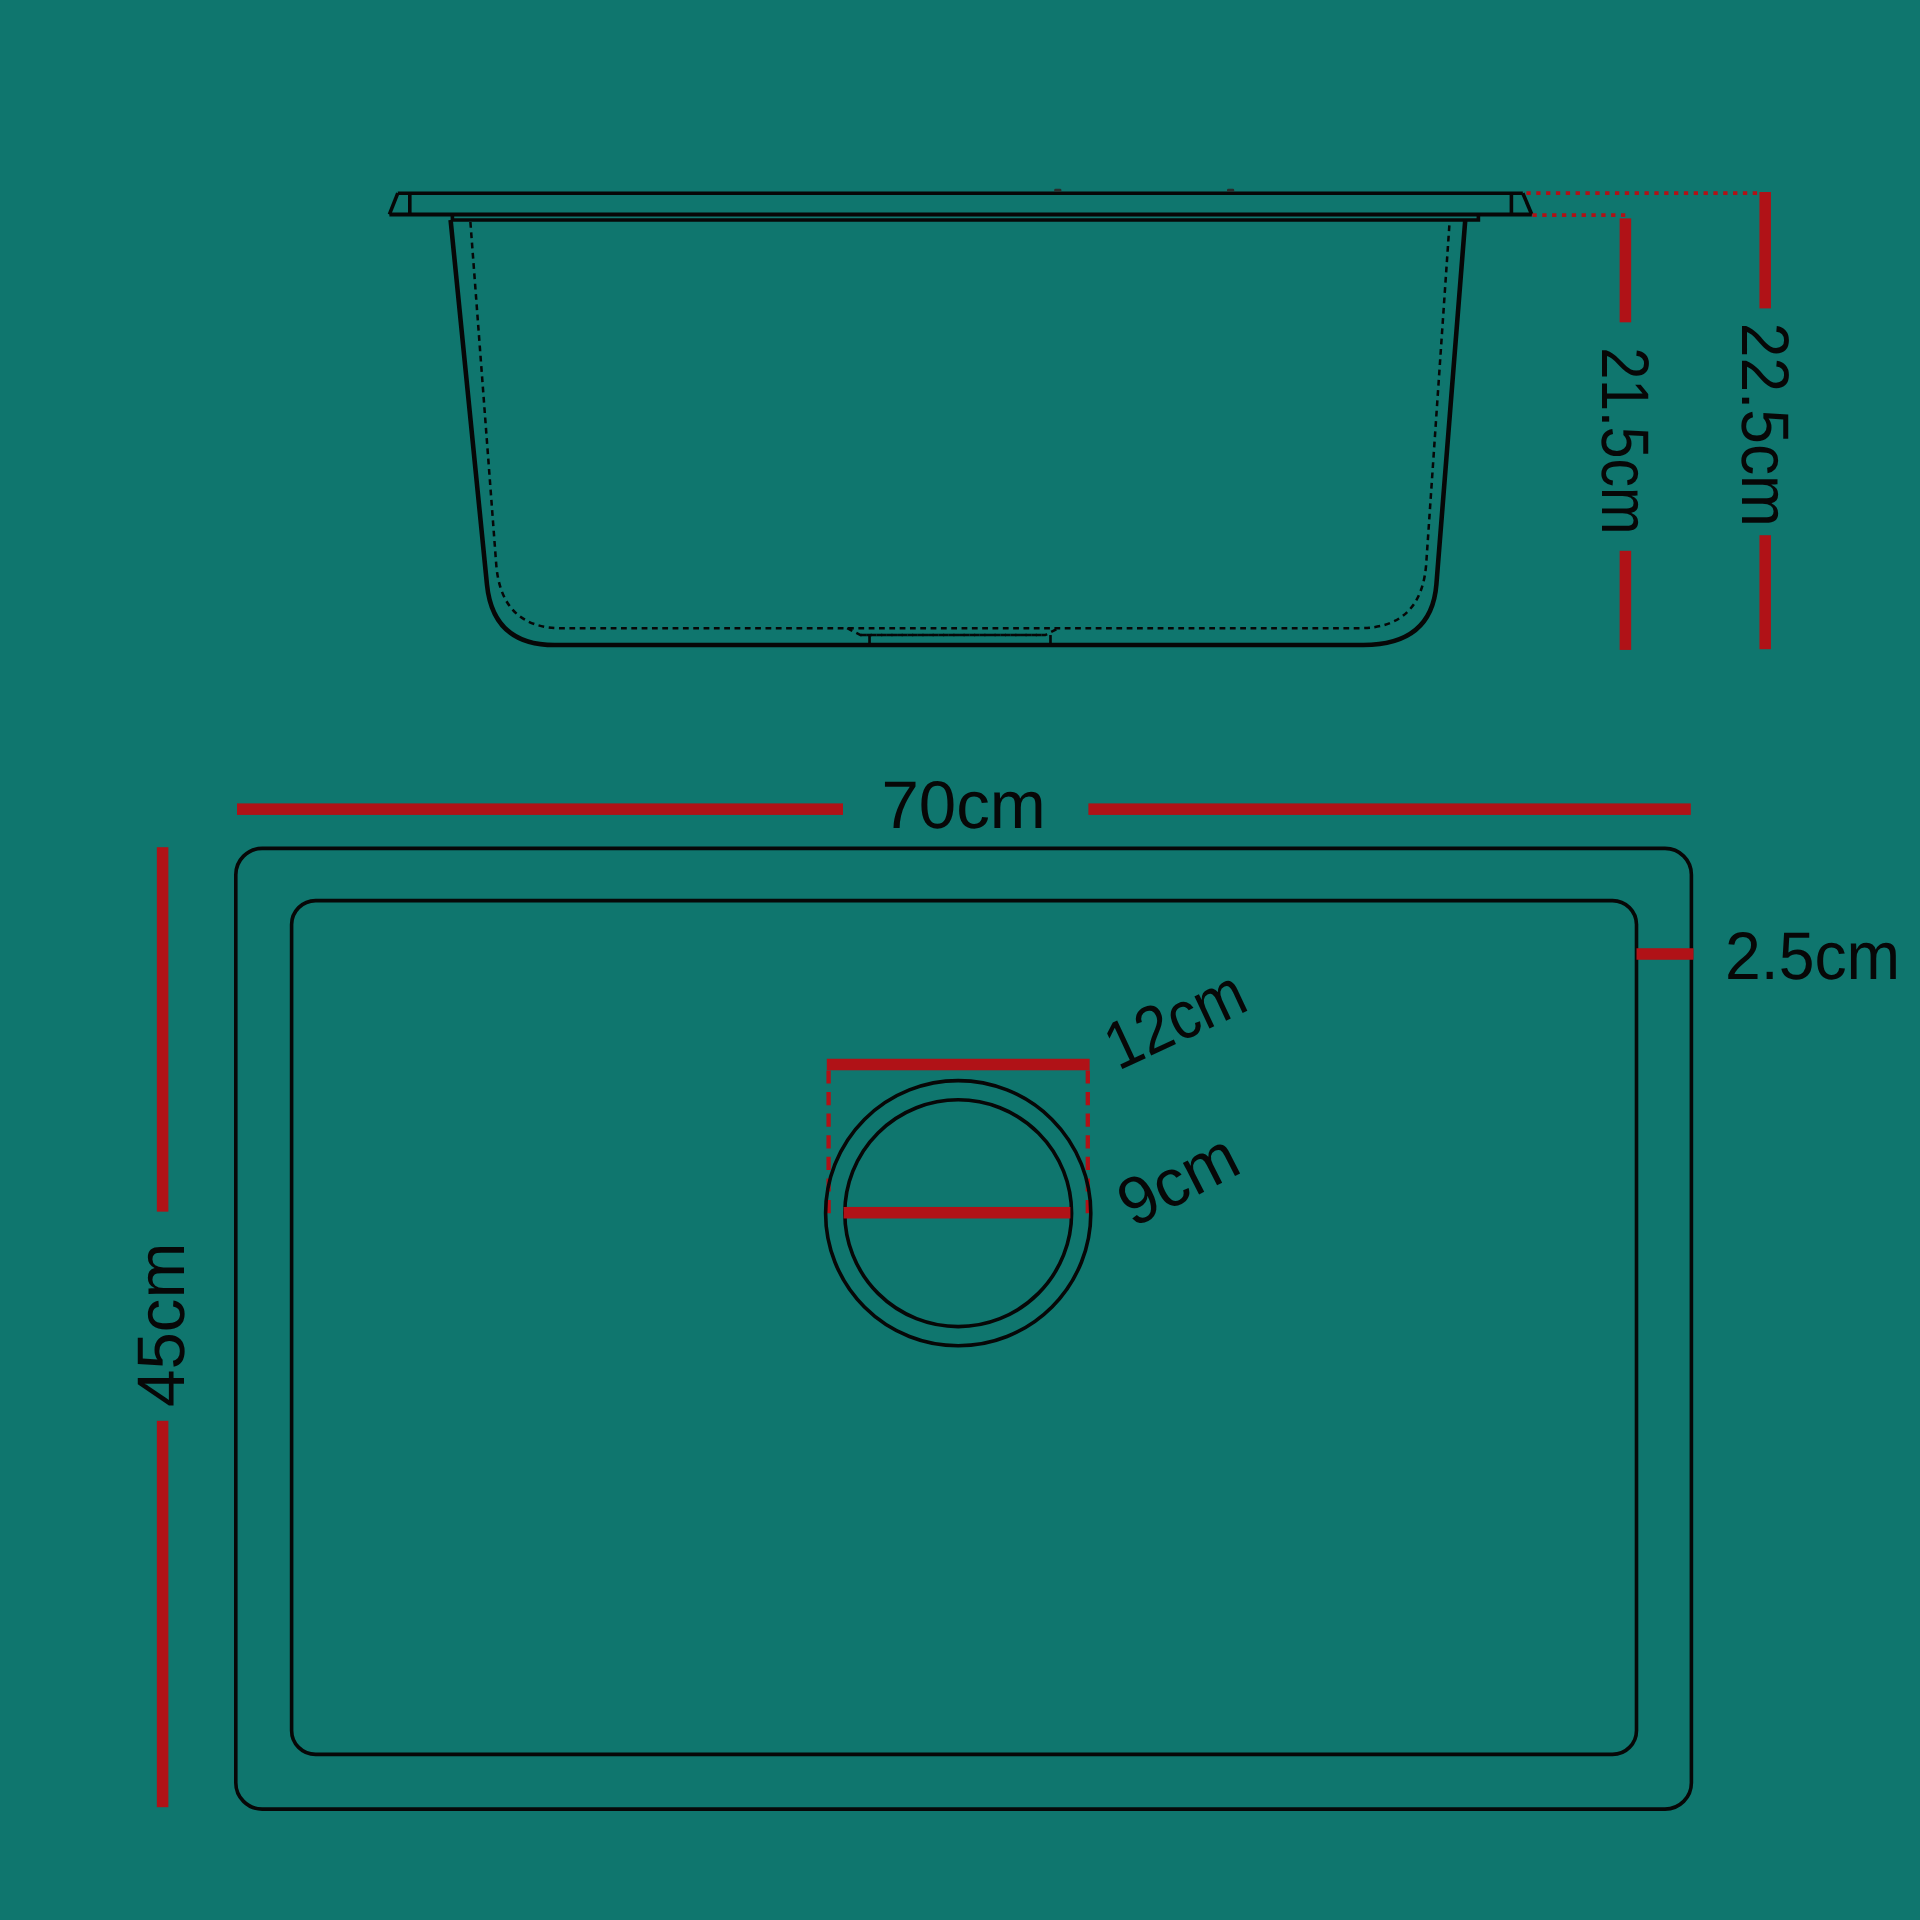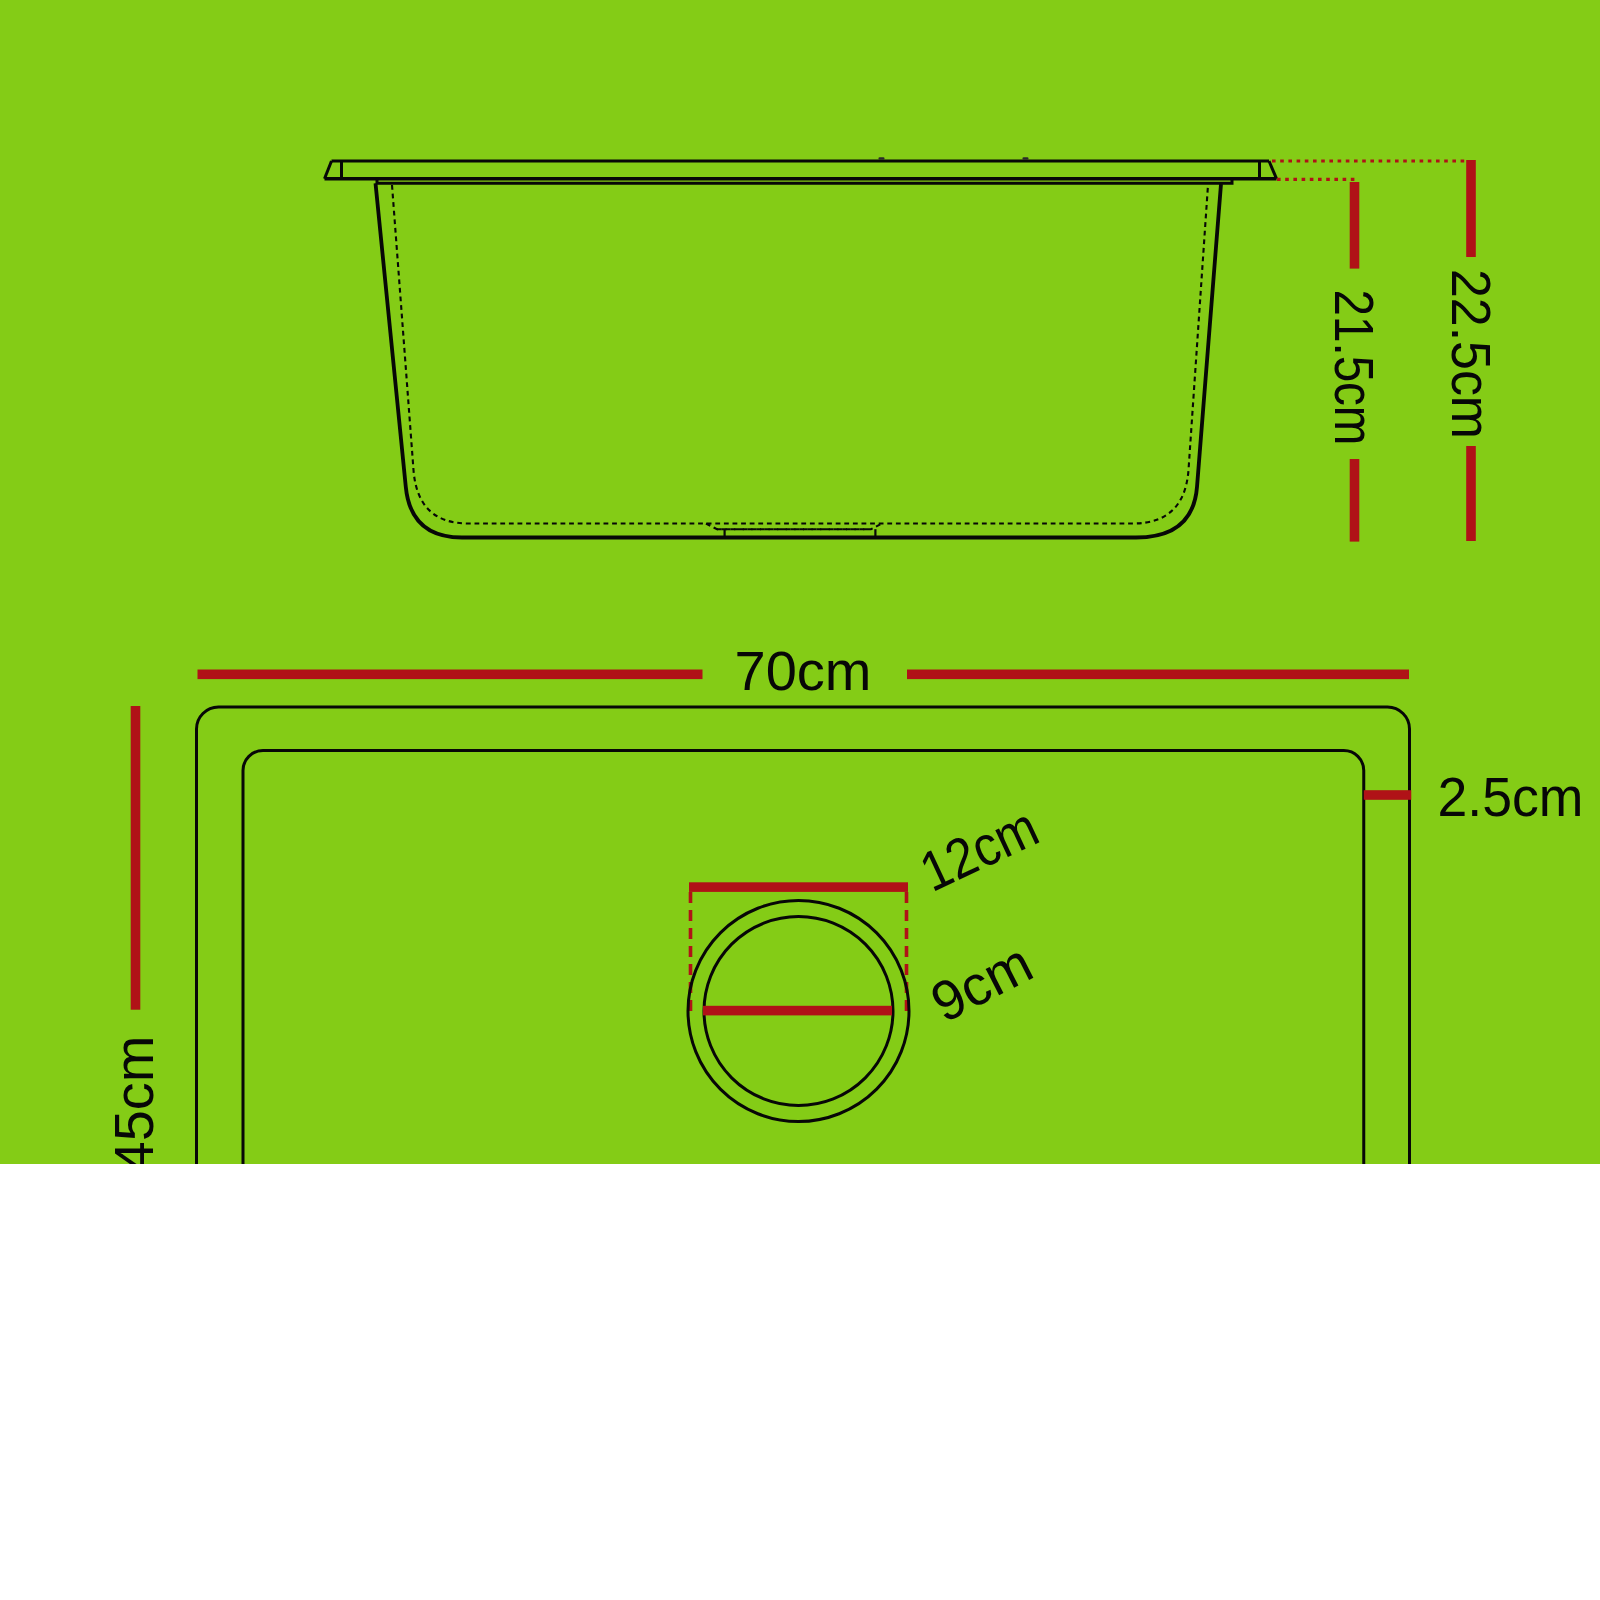--- a/index.html
+++ b/index.html
@@ -1,16 +1,16 @@
 <!DOCTYPE html>
 <html><head>
 <meta charset="utf-8">
 <style>
   html,body{margin:0;padding:0;background:#ffffff;}
-  .page{width:1600px;height:1164px;position:relative;background:#84cc16;overflow:hidden;}
+  .page{width:1600px;height:1600px;position:relative;background:#0f766e;overflow:hidden;}
   svg{position:absolute;top:0;left:0;}
   text{font-family:"Liberation Sans", sans-serif;fill:#070707;}
 </style>
 </head>
 <body>
 <div class="page">
 <svg width="1600" height="1600" viewBox="0 0 1600 1600">
 
   <path d="M331.5 161 H1269" stroke="#070707" stroke-width="3" fill="none"></path>
 

